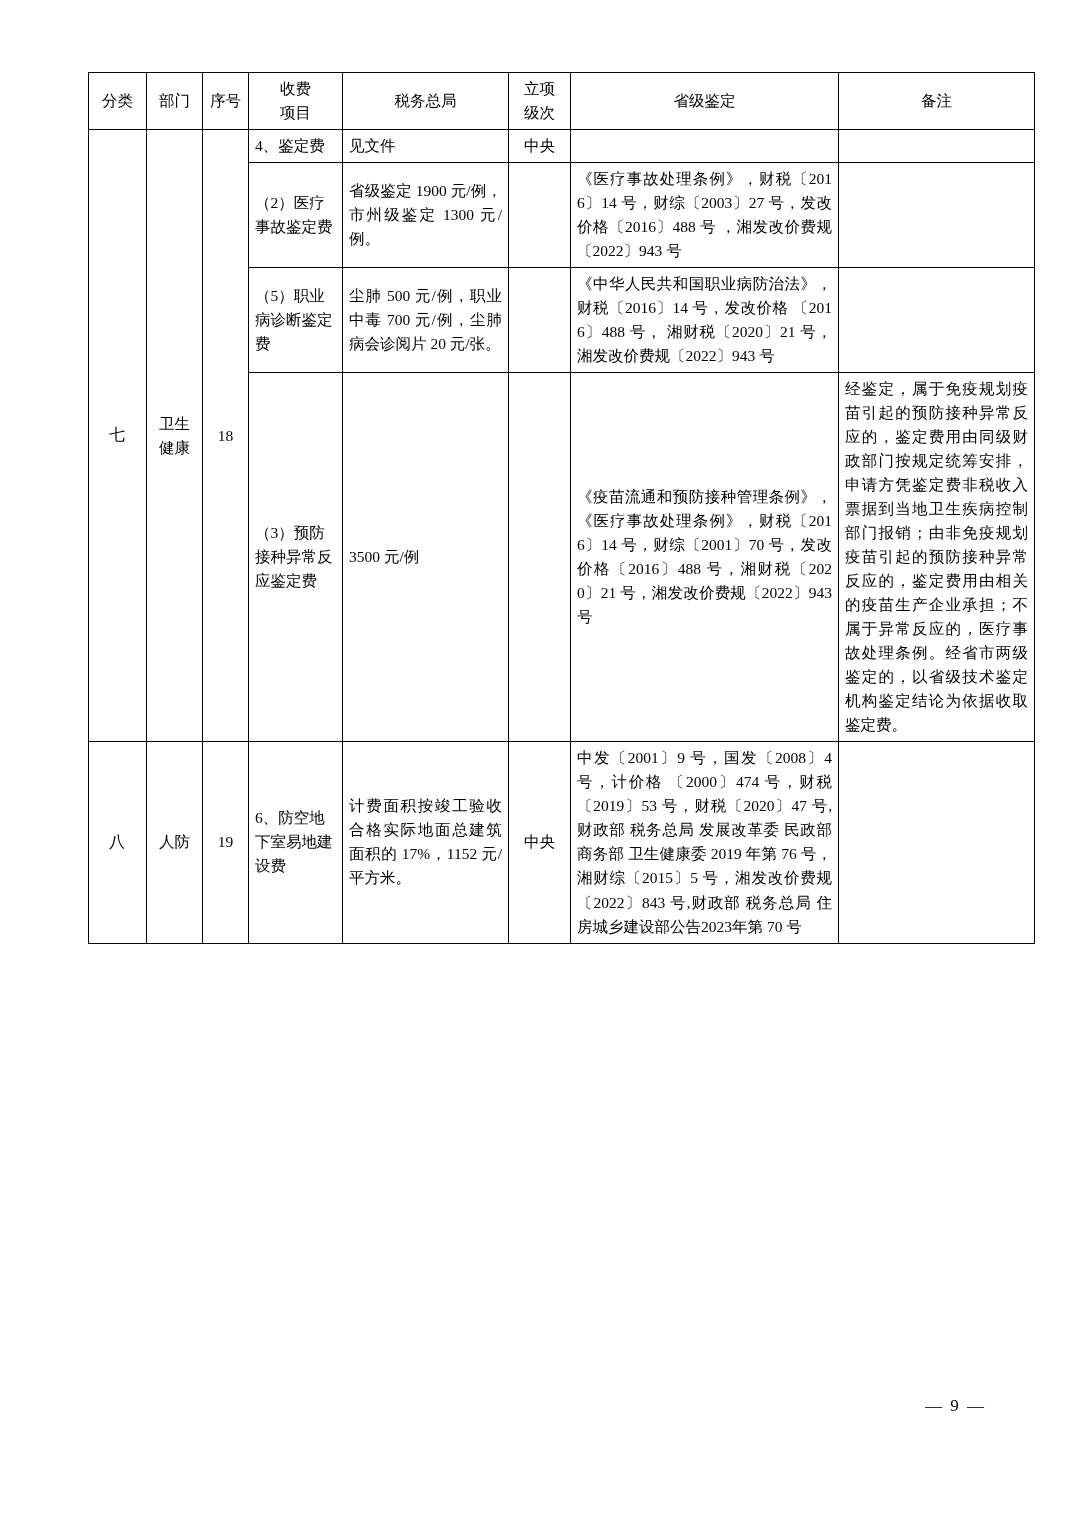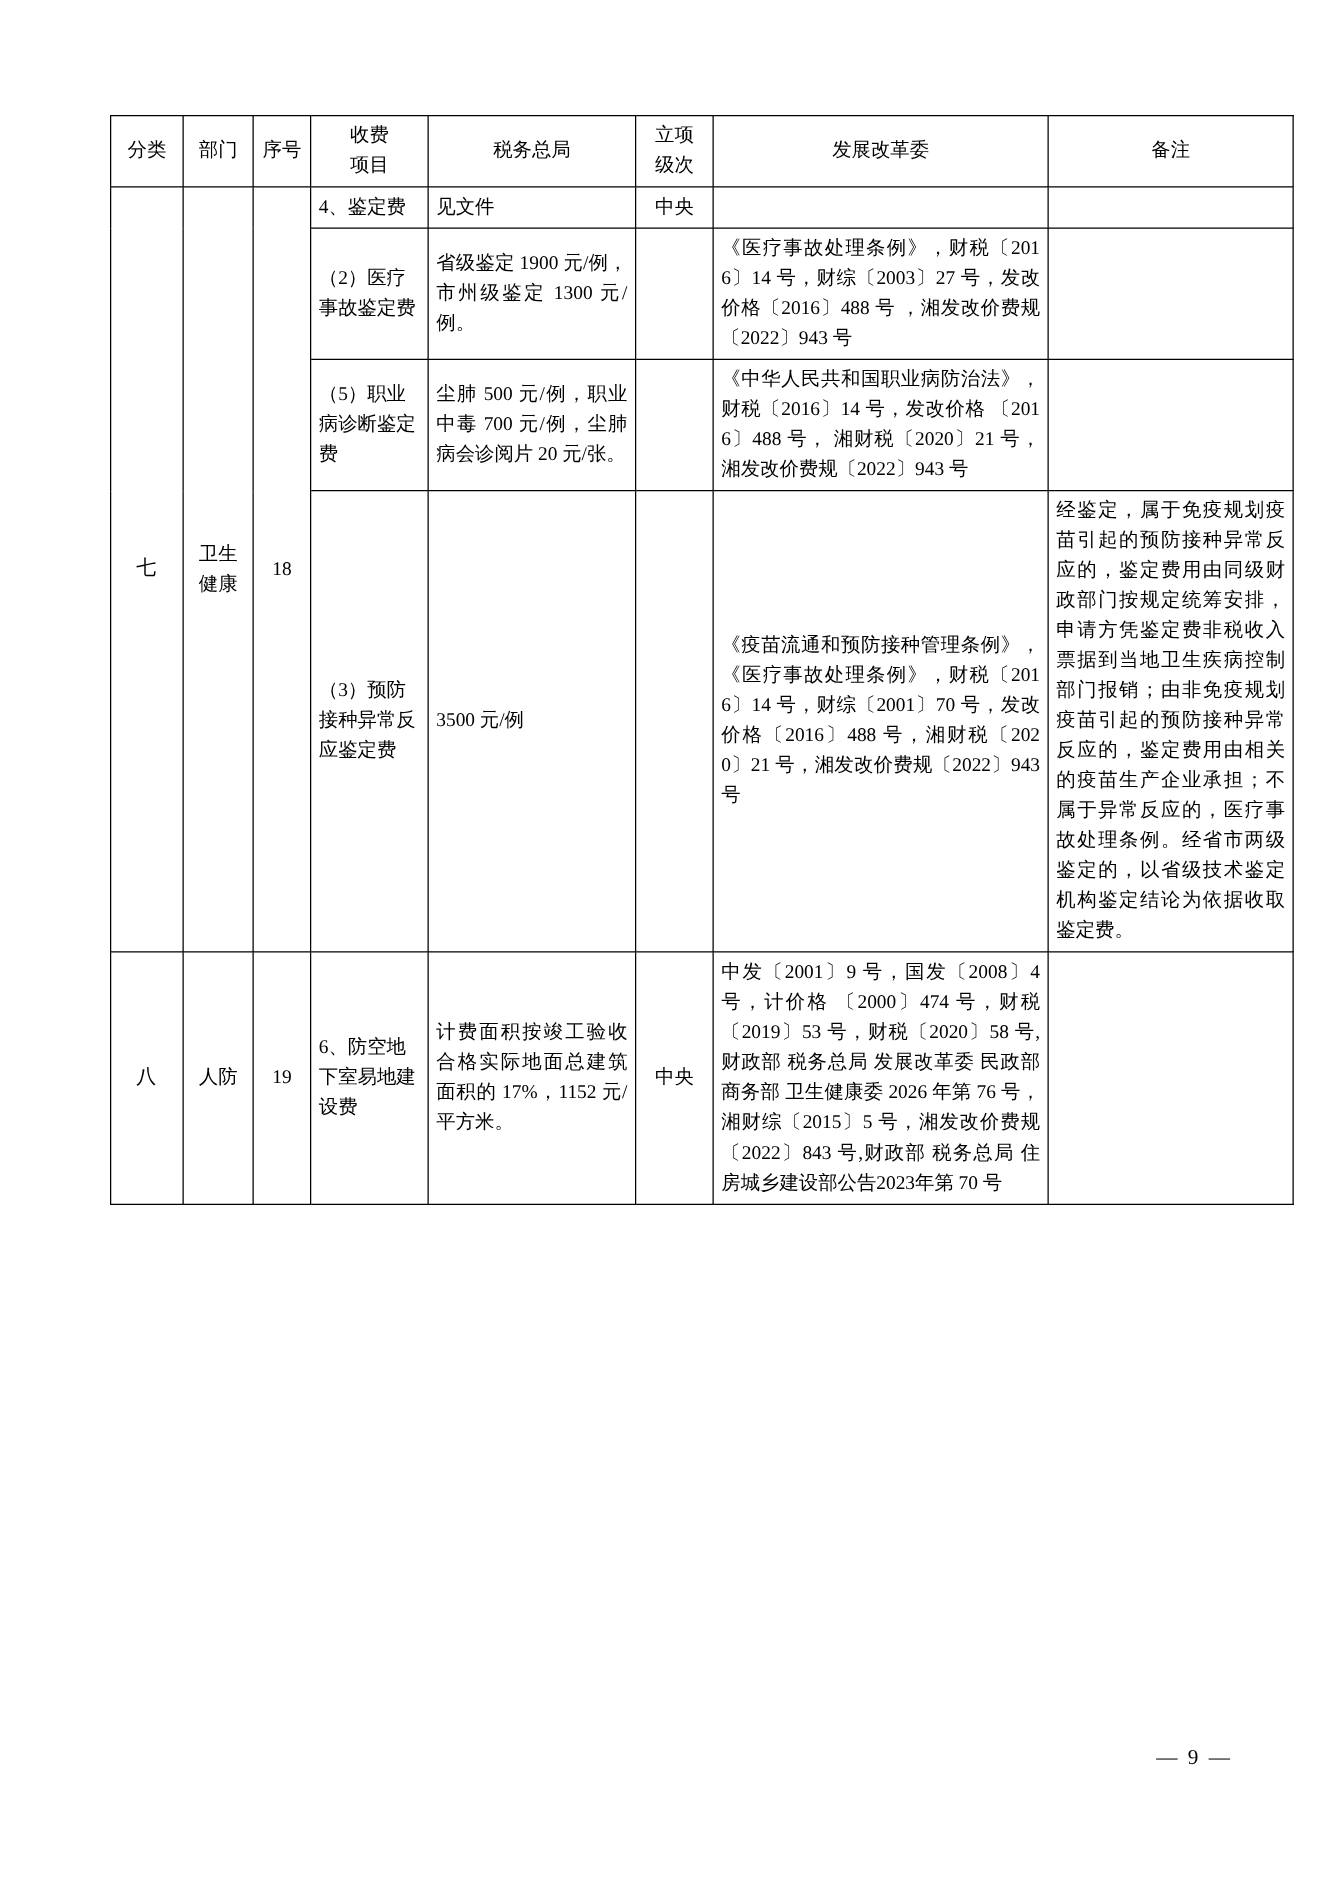--- a/index.html
+++ b/index.html
@@ -11,21 +11,21 @@
     width: 1074px;
     height: 1520px;
     font-family: "Liberation Serif", "DejaVu Serif", serif;
     color: #000000;
     position: relative;
   }
   .page {
     width: 1074px;
     height: 1520px;
     box-sizing: border-box;
-    padding: 92px 88px 0 88px;
+    padding: 72px 88px 0 88px;
     position: relative;
   }
   table.fee-table {
     border-collapse: collapse;
     width: 898px;
     table-layout: fixed;
   }
   table.fee-table td, table.fee-table th {
     border: 1px solid #000000;
     vertical-align: middle;
@@ -114,21 +114,21 @@
 项目</span>
           </td>
         <td>
             <span class="cell-text c">税务总局</span>
           </td>
         <td>
             <span class="cell-text c">立项
 级次</span>
           </td>
         <td>
-            <span class="cell-text c">发展改革委</span>
+            <span class="cell-text c">省级鉴定</span>
           </td>
         <td>
             <span class="cell-text c">备注</span>
           </td>
       </tr>
     </thead>
     <tbody>
 
       <tr>
         <td class="c mid" rowspan="4">
@@ -222,21 +222,21 @@
         <td class="l mid">
             <span class="cell-text">6、防空地下室易地建设费</span>
           </td>
         <td class="just mid">
             <span class="cell-text just">计费面积按竣工验收合格实际地面总建筑面积的 17%，1152 元/平方米。</span>
           </td>
         <td class="c mid">
             <span class="cell-text c">中央</span>
           </td>
         <td class="just top">
-            <span class="cell-text just">中发〔2001〕9 号，国发〔2008〕4 号，计价格 〔2000〕474 号，财税〔2019〕53 号，财税〔2020〕58 号,财政部 税务总局 发展改革委 民政部 商务部 卫生健康委 2026 年第 76 号， 湘财综〔2015〕5 号，湘发改价费规〔2022〕843 号,财政部 税务总局 住房城乡建设部公告2023年第 70 号</span>
+            <span class="cell-text just">中发〔2001〕9 号，国发〔2008〕4 号，计价格 〔2000〕474 号，财税〔2019〕53 号，财税〔2020〕47 号,财政部 税务总局 发展改革委 民政部 商务部 卫生健康委 2019 年第 76 号， 湘财综〔2015〕5 号，湘发改价费规〔2022〕843 号,财政部 税务总局 住房城乡建设部公告2023年第 70 号</span>
           </td>
         <td class="just top">
             <span class="cell-text just"></span>
           </td>
       </tr>
 
     </tbody>
   </table>
 
   <div class="page-number">— 9 —</div>

